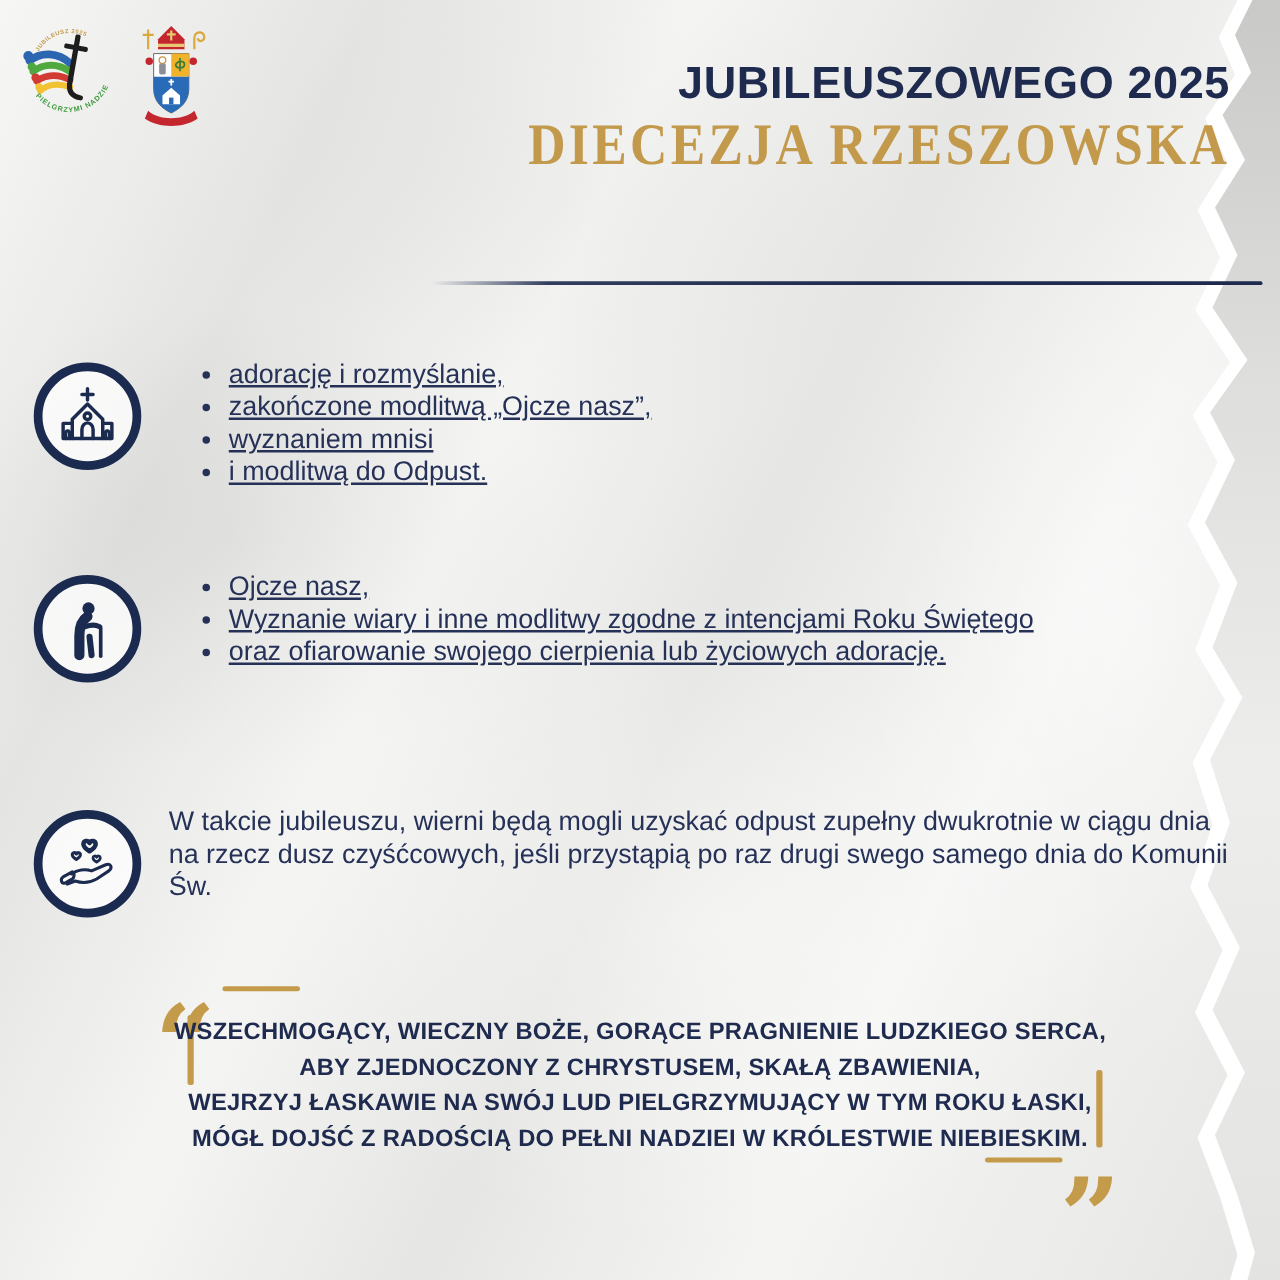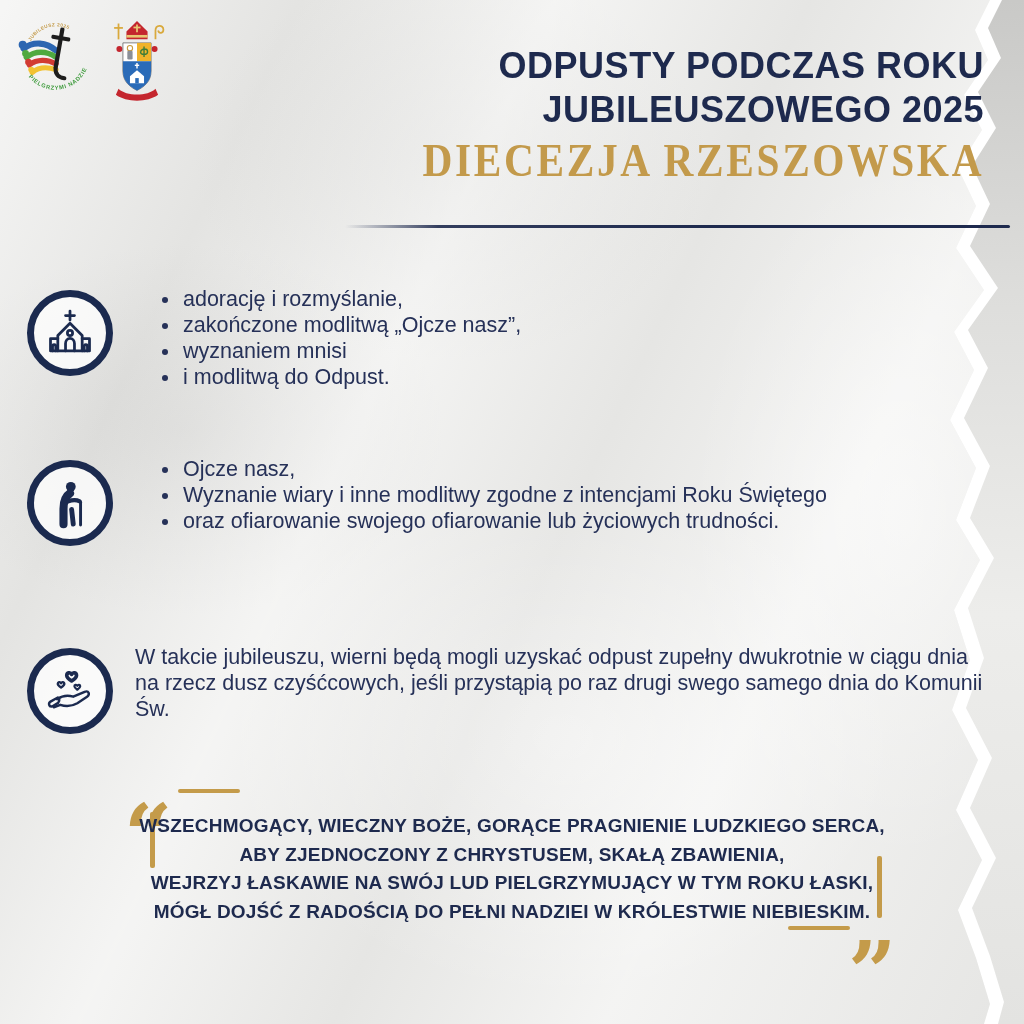--- a/index.html
+++ b/index.html
@@ -34,21 +34,21 @@
     background:linear-gradient(90deg,rgba(30,42,78,0) 0%,rgba(30,42,78,0.9) 14%,#1e2a4e 55%,#1e2a4e 100%);}
 
   
   .section{position:absolute;left:0;width:1024px;}
   .s1{top:286px;} .s2{top:456px;} .s3{top:644px;}
   .icon-circle{position:absolute;left:27px;top:4px;width:72px;height:72px;border:7px solid #1b2a4f;border-radius:50%;background:rgba(255,255,255,0.75);display:flex;align-items:center;justify-content:center;}
   .section-text{position:absolute;left:135px;width:858px;color:#263158;font-size:21.5px;line-height:26px;}
   .section-text p{margin:0;}
   .intro2:empty{display:none;}
   .section-text ul{margin:0;padding-left:46px;list-style:disc;}
-  .section-text li{padding-left:2px;}
+  .section-text li{padding-left:2px;text-decoration:underline;}
 
   
   .quote-block{position:absolute;top:812px;left:112px;width:800px;text-align:center;color:#1e2a4e;font-weight:700;font-size:19px;line-height:28.5px;letter-spacing:0.2px;}
   .gold-dash{position:absolute;height:4px;width:62px;background:#c49b4a;border-radius:2px;}
   .gold-vbar{position:absolute;width:5px;background:#c49b4a;border-radius:2px;}
   .quote-glyph{position:absolute;font-family:"DejaVu Serif",serif;font-weight:700;font-size:84px;line-height:0.6;color:#c49b4a;}
   .open-quote{left:124px;top:810px;}
   .close-quote{left:848px;top:948px;}
   .dash-open{left:178px;top:789px;}
   .dash-close{left:788px;top:926px;}
@@ -123,21 +123,20 @@
         <line x1="45" y1="49" x2="45" y2="55" stroke="#fff" stroke-width="1.6"></line>
         <line x1="42.5" y1="51.5" x2="47.5" y2="51.5" stroke="#fff" stroke-width="1.6"></line>
         <path d="M37,72 V64 L45,57 L53,64 V72 Z" fill="#ffffff"></path>
         <rect x="43" y="66" width="4" height="6" fill="#2a6bb8"></rect>
       </g>
 
       <path d="M24,78 C33,87 57,87 66,78 L69,85 C57,94 33,94 21,85 Z" fill="#c4262e"></path>
     </svg>
 
     <div class="title-block">
-      <div class="title-line">ODPUSTY PODCZAS ROKU</div>
       <div class="title-line">JUBILEUSZOWEGO 2025</div>
       <div class="subtitle">DIECEZJA RZESZOWSKA</div>
     </div>
 
     <div class="divider"></div>
 
     <div class="section s1">
       <div class="icon-circle">
         <svg width="52" height="52" viewBox="0 0 64 64" fill="none" stroke="#1b2a4f" stroke-width="3.4" stroke-linejoin="round" stroke-linecap="round">
           <path d="M32,5 v11 M26.5,10.5 h11"></path>
@@ -166,21 +165,21 @@
           <path d="M32,20 C26,24 24,31 24,39 V58" stroke="#1b2a4f" stroke-width="10" fill="none" stroke-linecap="round"></path>
           <path d="M30,30 C35,28 40,28 44,30" stroke="#1b2a4f" stroke-width="5" fill="none" stroke-linecap="round"></path>
           <line x1="45" y1="31" x2="45" y2="59" stroke="#1b2a4f" stroke-width="3.6" stroke-linecap="round"></line>
           <path d="M34,40 L36,58" stroke="#1b2a4f" stroke-width="6" stroke-linecap="round"></path>
         </svg>
       </div>
       <div class="section-text">
         <ul>
             <li>Ojcze nasz,</li>
             <li>Wyznanie wiary i inne modlitwy zgodne z intencjami Roku Świętego</li>
-            <li>oraz ofiarowanie swojego ofiarowanie lub życiowych trudności.</li>
+            <li>oraz ofiarowanie swojego cierpienia lub życiowych adorację.</li>
           </ul>
       </div>
     </div>
 
     <div class="section s3">
       <div class="icon-circle">
         <svg width="52" height="52" viewBox="0 0 64 64" fill="none" stroke="#1b2a4f" stroke-width="3" stroke-linejoin="round" stroke-linecap="round">
           <g transform="translate(34,14) scale(1.5)">
             <path d="M0,-1.6 C-1.1,-3.8 -4,-3.1 -4,-0.8 C-4,1.2 0,3.8 0,3.8 C0,3.8 4,1.2 4,-0.8 C4,-3.1 1.1,-3.8 0,-1.6 Z"></path>
           </g>

